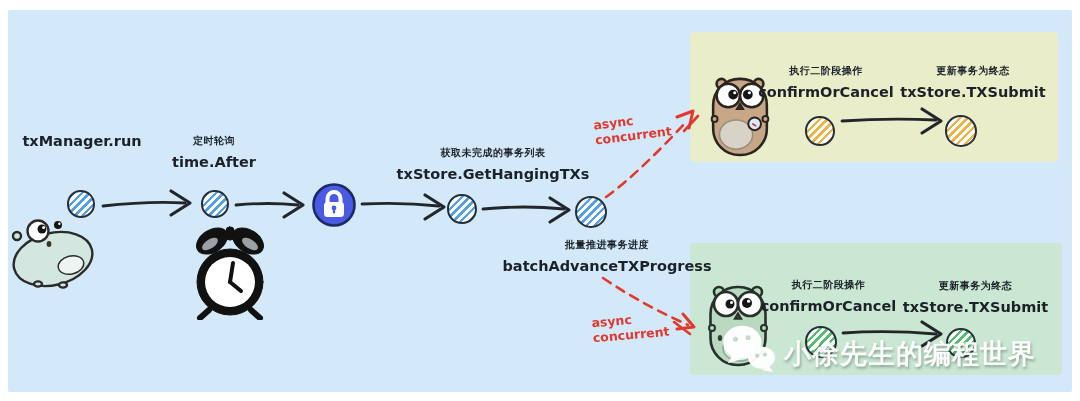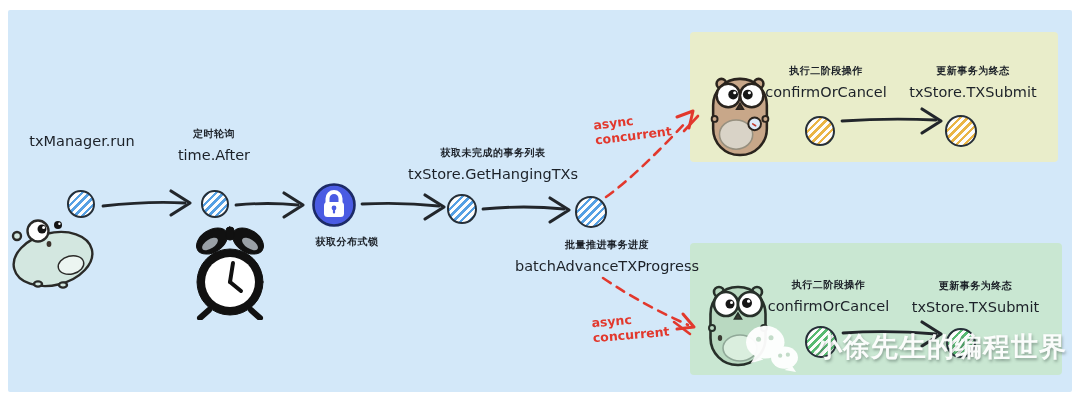--- a/index.html
+++ b/index.html
@@ -3,39 +3,39 @@
 <meta charset="utf-8">
 <style>
   html,body{margin:0;padding:0;background:#fff;}
   .page{position:relative;width:1080px;height:401px;background:#fff;overflow:hidden;
         font-family:"Liberation Sans",sans-serif;}
   .canvas{position:absolute;left:8px;top:10px;right:8px;bottom:9px;background:#d3e8f9;border-radius:2px;}
   .overlay{position:absolute;left:-8px;top:-10px;width:1080px;height:401px;z-index:4;pointer-events:none;}
 
   .label{position:absolute;text-align:center;z-index:3;color:#1c2128;}
   .label .zh{font-size:10px;font-weight:bold;line-height:21px;letter-spacing:.5px;}
-  .label .code{font-size:14.5px;font-weight:normal;line-height:22px;font-family:"DejaVu Sans",sans-serif;}
+  .label .code{font-size:14.5px;font-weight:bold;line-height:22px;font-family:"DejaVu Sans",sans-serif;}
 
   .node{position:absolute;z-index:3;border:2.8px solid #262f38;background-color:#fdfdfd;
         border-radius:49% 51% 50% 50%;box-sizing:border-box;}
   .node.blue{background-image:repeating-linear-gradient(135deg,rgba(255,255,255,0) 0 3px,#55a0e4 3px 5.5px);}
   .node.yellow{background-image:repeating-linear-gradient(135deg,rgba(255,255,255,0) 0 3px,#eab545 3px 5.5px);}
   .node.green{background-image:repeating-linear-gradient(135deg,rgba(255,255,255,0) 0 3px,#58bb72 3px 5.5px);}
 
   .icon{position:absolute;z-index:2;}
 
   .asyncLabel{position:absolute;z-index:3;color:#e2382d;font-weight:bold;
               font-family:"DejaVu Sans",sans-serif;font-size:12.5px;line-height:15px;}
 
   .branch{position:absolute;z-index:1;border-radius:4px;}
   .branch.top{left:682px;top:22px;width:368px;height:130px;background:#e9edca;}
   .branch.bottom{left:682px;top:233px;width:372px;height:132px;background:#c9e7d2;}
   .branch .label{z-index:3;}
 
-  .watermark{position:absolute;left:736px;top:312px;z-index:8;display:flex;align-items:center;gap:15px;}
+  .watermark{position:absolute;left:713px;top:312px;z-index:8;display:flex;align-items:flex-end;gap:7px;}
   .watermark .wm-text{font-size:27px;font-weight:bold;color:rgba(255,255,255,.95);letter-spacing:1px;
                       text-shadow:1px 2px 3px rgba(60,80,70,.45);}
 </style>
 </head>
 <body>
 
 <div class="page">
   <div class="canvas">
 
     <svg class="overlay" viewBox="0 0 1080 401">
@@ -59,26 +59,25 @@
         <path d="M684 131 L698 116" stroke-width="2.6"></path>
         <path d="M603 278 C634 299 660 312 688 325" stroke-dasharray="9 7"></path>
         <path d="M677 329 L694 327 L683 314" stroke-width="3"></path>
         <path d="M674 322 L690 334" stroke-width="2.6"></path>
       </g>
     </svg>
 
     <div class="label" style="left:9px;top:120px;width:130px">
       <div class="code">txManager.run</div>
     </div>
-    <div class="label" style="left:146px;top:113px;width:120px">
+    <div class="label" style="left:146px;top:120px;width:120px">
       <div class="zh">定时轮询</div>
       <div class="code">time.After</div>
     </div>
     <div class="label" style="left:269px;top:221px;width:140px">
-      <div class="zh">获取分布式锁</div>
     </div>
     <div class="label" style="left:385px;top:132px;width:200px">
       <div class="zh">获取未完成的事务列表</div>
       <div class="code">txStore.GetHangingTXs</div>
     </div>
     <div class="label" style="left:494px;top:224px;width:210px">
       <div class="zh">批量推进事务进度</div>
       <div class="code">batchAdvanceTXProgress</div>
     </div>
 

